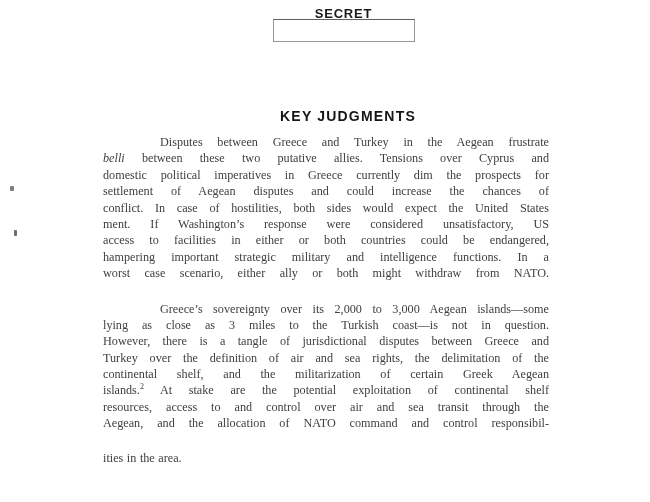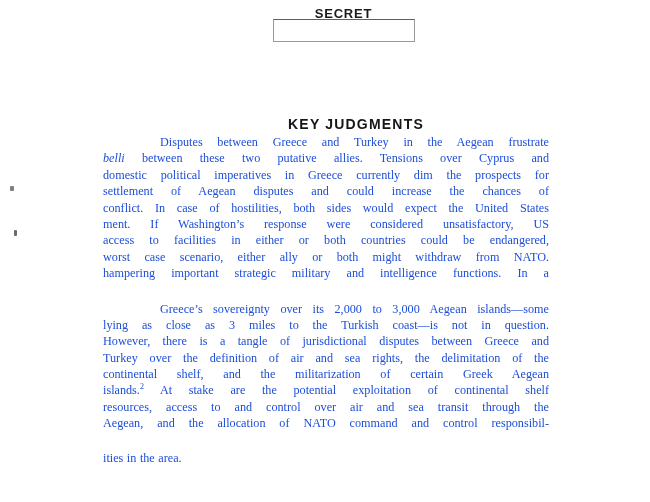--- a/index.html
+++ b/index.html
@@ -38,38 +38,38 @@
     background: #ffffff;
     border: 1px solid #999999;
     border-top-color: #5f5f5f;
   }
   
   .title {
     position: absolute;
     top: 100px;
     left: 103px;
     width: 474px;
-    margin: 16px;
+    margin: 8px;
     text-align: center;
     font-family: "Liberation Sans", sans-serif;
     font-weight: bold;
     font-size: 14px;
     letter-spacing: 1.2px;
     color: #161616;
   }
   
   .text-column {
     position: absolute;
     left: 103px;
     top: 134px;
     width: 446px;
     font-family: "Liberation Serif", serif;
     font-size: 12.2px;
     line-height: 16.4px;
-    color: #1d4ed8;
+    color: #404040;
   }
   .para { margin: 0; }
   .para + .para { margin-top: 19px; }
   .line {
     position: relative;
     height: 16.4px;
     text-align: justify;
     text-align-last: justify;
     word-spacing: 0.5px;
   }
@@ -118,22 +118,22 @@
 
   <div class="text-column" id="text-column">
       <div class="para">
         <div class="line indent"><span>Disputes between Greece and Turkey in the Aegean frustrate</span></div>
         <div class="line"><span class="it">belli</span><span> between these two putative allies. Tensions over Cyprus and</span></div>
         <div class="line"><span>domestic political imperatives in Greece currently dim the prospects for</span></div>
         <div class="line"><span>settlement of Aegean disputes and could increase the chances of</span></div>
         <div class="line"><span>conflict. In case of hostilities, both sides would expect the United States</span></div>
         <div class="line"><span>ment. If Washington’s response were considered unsatisfactory, US</span></div>
         <div class="line"><span>access to facilities in either or both countries could be endangered,</span></div>
+        <div class="line"><span>hampering important strategic military and intelligence functions. In a</span></div>
         <div class="line"><span>worst case scenario, either ally or both might withdraw from NATO.</span></div>
-        <div class="line"><span>hampering important strategic military and intelligence functions. In a</span></div>
       </div>
       <div class="para">
         <div class="line indent"><span>Greece’s sovereignty over its 2,000 to 3,000 Aegean islands—some</span><span class="red-underline ul-indent"></span></div>
         <div class="line"><span>lying as close as 3 miles to the Turkish coast—is not in question.</span><span class="red-underline ul-full"></span></div>
         <div class="line"><span>However, there is a tangle of jurisdictional disputes between Greece and</span></div>
         <div class="line"><span>Turkey over the definition of air and sea rights, the delimitation of the</span></div>
         <div class="line"><span>continental shelf, and the militarization of certain Greek Aegean</span></div>
         <div class="line"><span>islands.</span><sup>2</sup><span> At stake are the potential exploitation of continental shelf</span></div>
         <div class="line"><span>resources, access to and control over air and sea transit through the</span></div>
         <div class="line"><span>Aegean, and the allocation of NATO command and control responsibil-</span></div>

